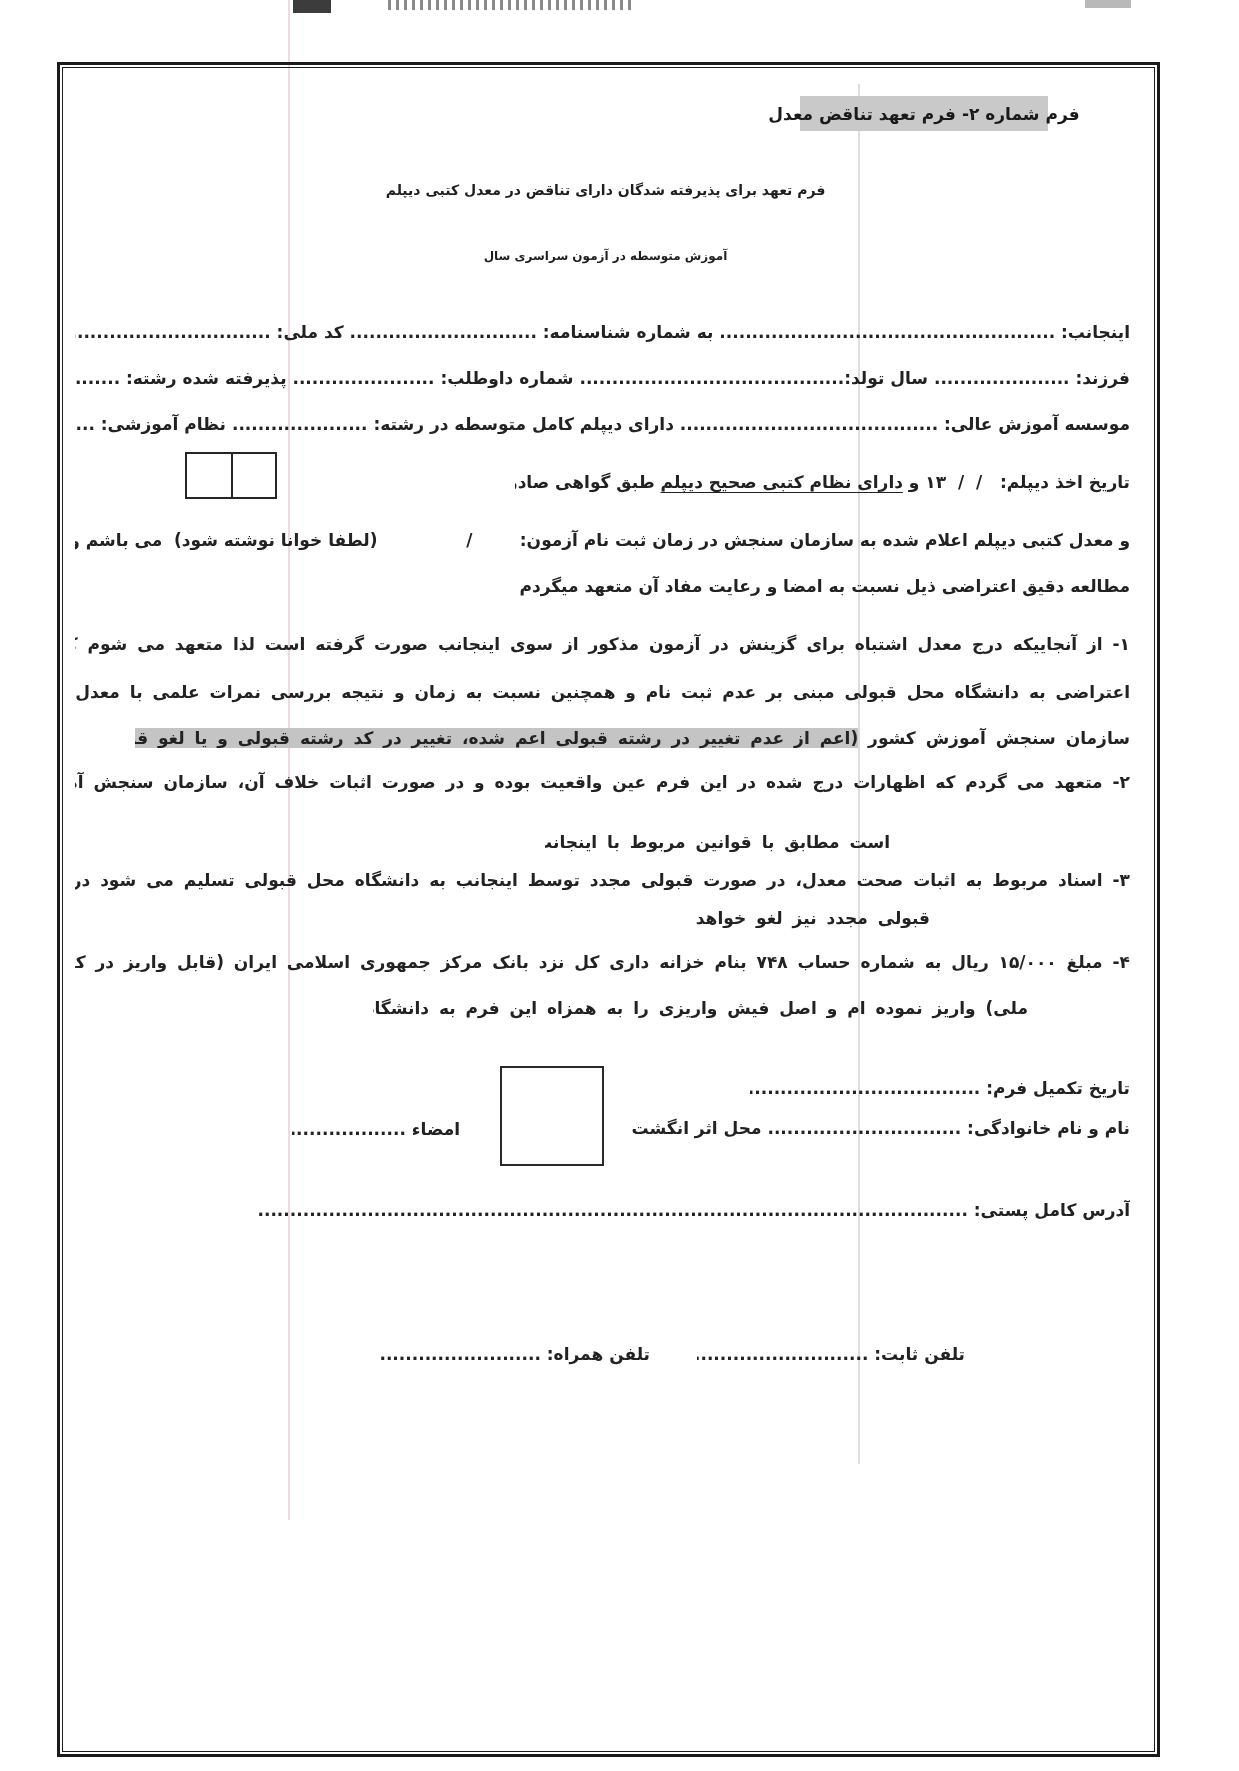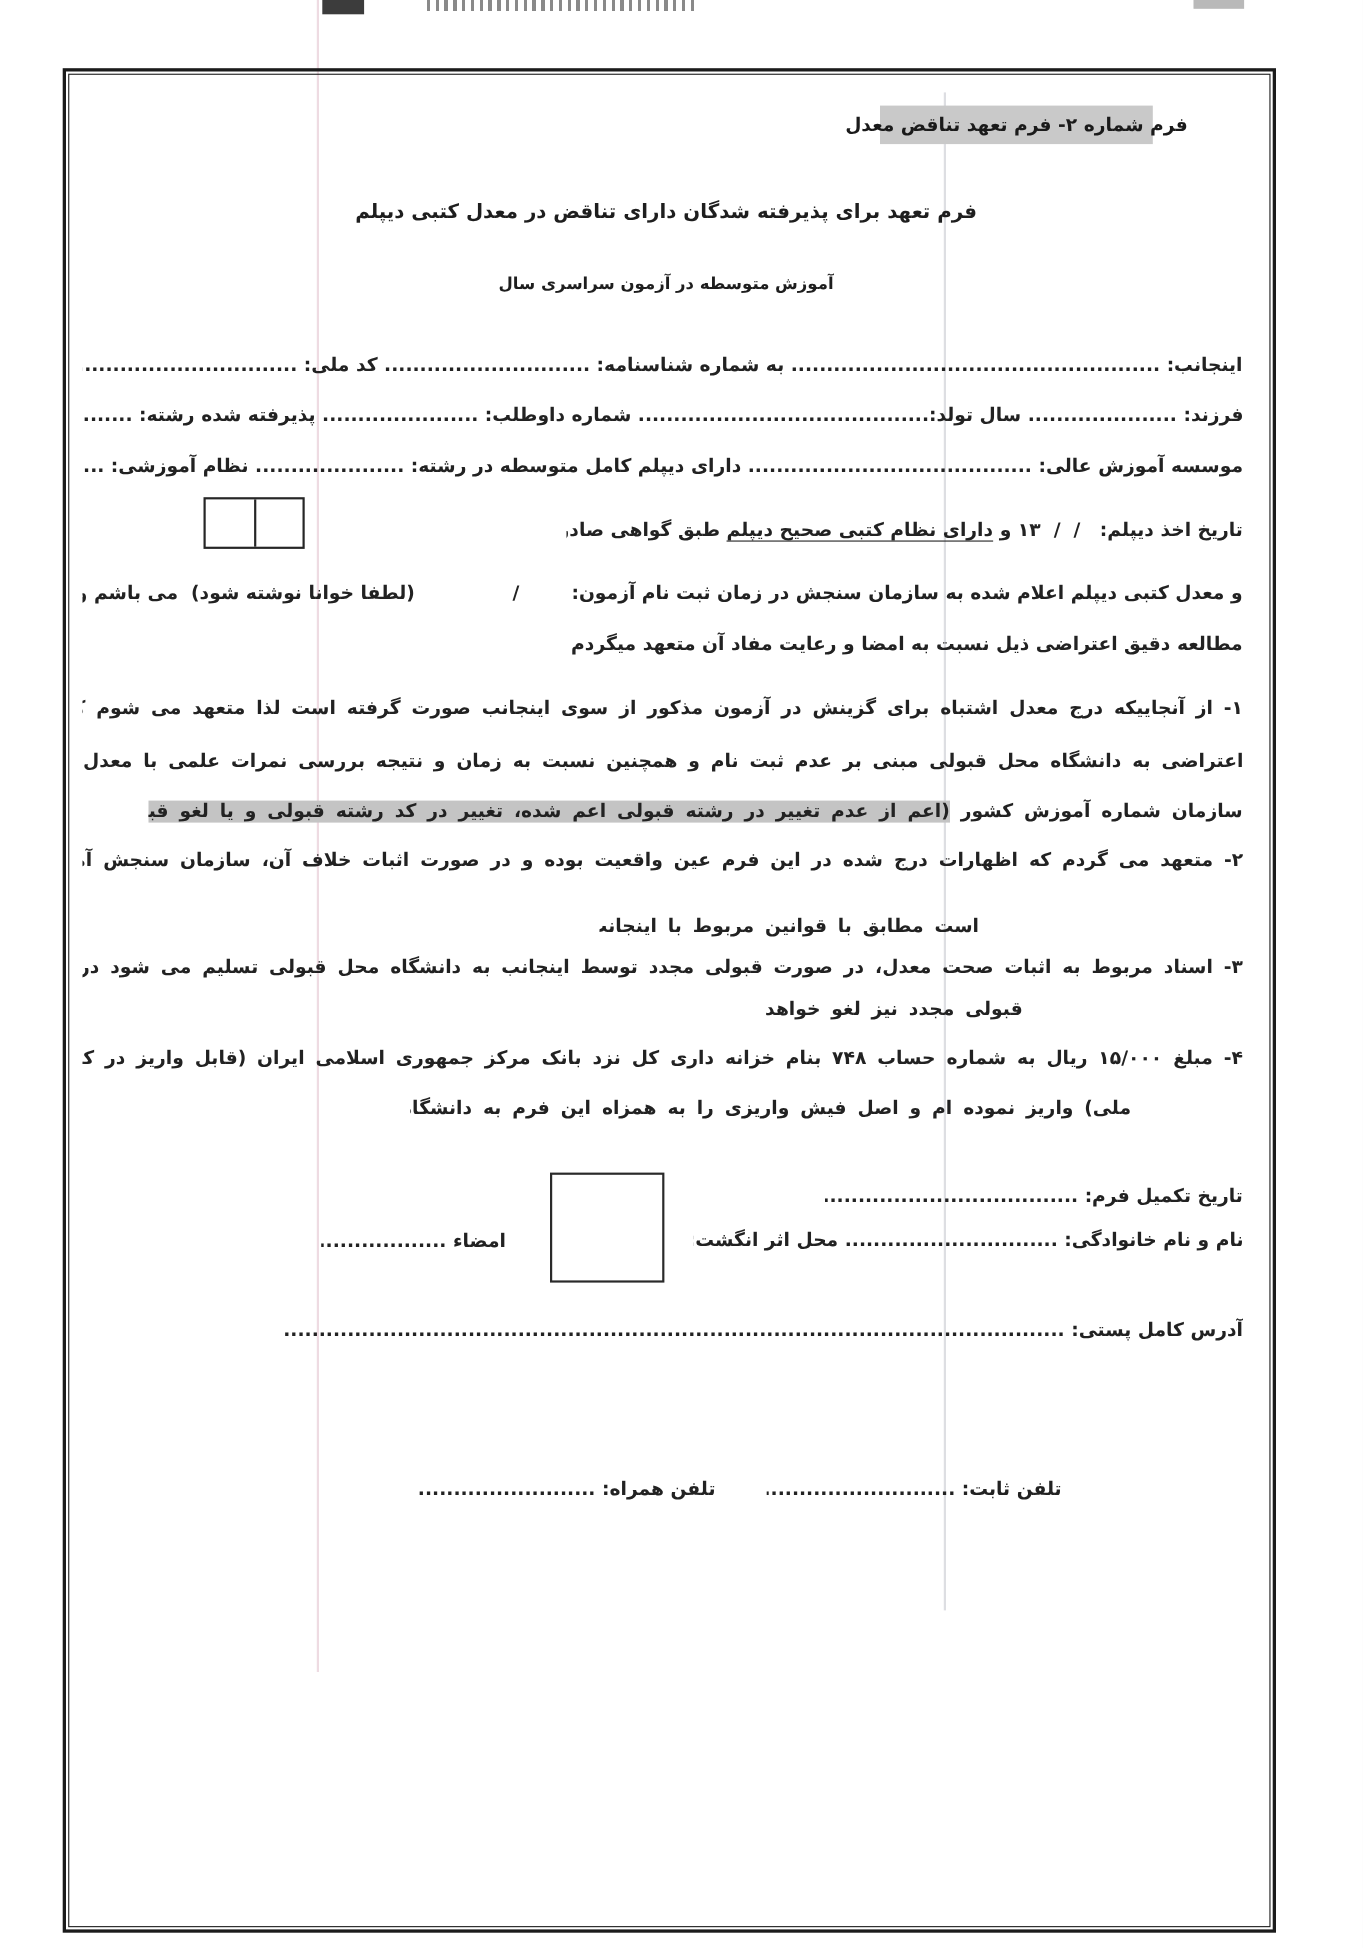--- a/index.html
+++ b/index.html
@@ -23,22 +23,22 @@
   
   .frame{position:absolute;left:57px;top:62px;width:1097px;height:1689px;
     border:3px solid #1b1b1b;}
   .frame::before{content:"";position:absolute;inset:2px;border:1px solid #1b1b1b;}
   
   .badge{position:absolute;right:191px;top:96px;width:248px;height:35px;
     background:#c9c9c9;color:#1a1a1a;font-size:17px;font-weight:700;
     display:flex;align-items:center;justify-content:center;direction:rtl;white-space:nowrap;}
   .title{position:absolute;left:57px;width:1097px;text-align:center;direction:rtl;
     font-weight:700;color:#1e1e1e;white-space:nowrap;}
-  .t1{top:182px;font-size:18px;}
-  .t2{top:249px;font-size:15px;}
+  .t1{top:182px;font-size:14px;}
+  .t2{top:249px;font-size:12px;}
   
   .line{position:absolute;right:109px;width:1055px;height:32px;line-height:32px;
     direction:rtl;text-align:right;white-space:nowrap;overflow:hidden;
     font-size:17px;font-weight:600;color:#222;}
   .f1{top:316px;}
   .f2{top:362px;}
   .f3{top:408px;}
   .f4{top:466px;width:615px;}
   .ul{text-decoration:underline;text-underline-offset:4px;}
   .gpa{top:524px;}
@@ -93,21 +93,21 @@
     <span>تاریخ اخذ دیپلم: &nbsp;&nbsp;/&nbsp;&nbsp;/&nbsp;&nbsp;۱۳ و </span><span class="ul">دارای نظام کتبی صحیح دیپلم</span><span> طبق گواهی صادره از آموزش و پرورش:</span>
   </div>
   <div class="dbox"></div>
 
   <div class="line gpa">و معدل کتبی دیپلم اعلام شده به سازمان سنجش در زمان ثبت نام آزمون: &nbsp;&nbsp;&nbsp;&nbsp;&nbsp;&nbsp;&nbsp;/&nbsp;&nbsp;&nbsp;&nbsp;&nbsp;&nbsp;&nbsp;&nbsp;&nbsp;&nbsp;&nbsp;&nbsp;&nbsp;&nbsp; (لطفا خوانا نوشته شود)&nbsp; می باشم و بدینوسیله ضمن</div>
   <div class="line commit">مطالعه دقیق اعتراضی ذیل نسبت به امضا و رعایت مفاد آن متعهد میگردم.</div>
 
   <div class="line it i1a">۱- از آنجاییکه درج معدل اشتباه برای گزینش در آزمون مذکور از سوی اینجانب صورت گرفته است لذا متعهد می شوم که هیچگونه</div>
   <div class="line it i1b">اعتراضی به دانشگاه محل قبولی مبنی بر عدم ثبت نام و همچنین نسبت به زمان و نتیجه بررسی نمرات علمی با معدل صحیح توسط</div>
   <div class="line it i1c">
-    <span>سازمان شماره آموزش کشور </span><span class="hl">(اعم از عدم تغییر در رشته قبولی اعم شده، تغییر در کد رشته قبولی و یا لغو قبولی)</span>
+    <span>سازمان سنجش آموزش کشور </span><span class="hl">(اعم از عدم تغییر در رشته قبولی اعم شده، تغییر در کد رشته قبولی و یا لغو قبولی)</span>
   </div>
   <div class="line it i2a">۲- متعهد می گردم که اظهارات درج شده در این فرم عین واقعیت بوده و در صورت اثبات خلاف آن، سازمان سنجش آموزش کشور مجاز</div>
   <div class="line it i2b">است مطابق با قوانین مربوط با اینجانب برخورد نماید.</div>
   <div class="line it i3a">۳- اسناد مربوط به اثبات صحت معدل، در صورت قبولی مجدد توسط اینجانب به دانشگاه محل قبولی تسلیم می شود در غیر اینصورت</div>
   <div class="line it i3b">قبولی مجدد نیز لغو خواهد شد.</div>
   <div class="line it i4a">۴- مبلغ ۱۵/۰۰۰ ریال به شماره حساب ۷۴۸ بنام خزانه داری کل نزد بانک مرکز جمهوری اسلامی ایران (قابل واریز در کلیه شعب بانک</div>
   <div class="line it i4b">ملی) واریز نموده ام و اصل فیش واریزی را به همزاه این فرم به دانشگاه محل قبولی تحویل نمودم.</div>
 
   <div class="line fdate">تاریخ تکمیل فرم: ........................................</div>
   <div class="line fname">نام و نام خانوادگی: .............................. محل اثر انگشت:</div>

